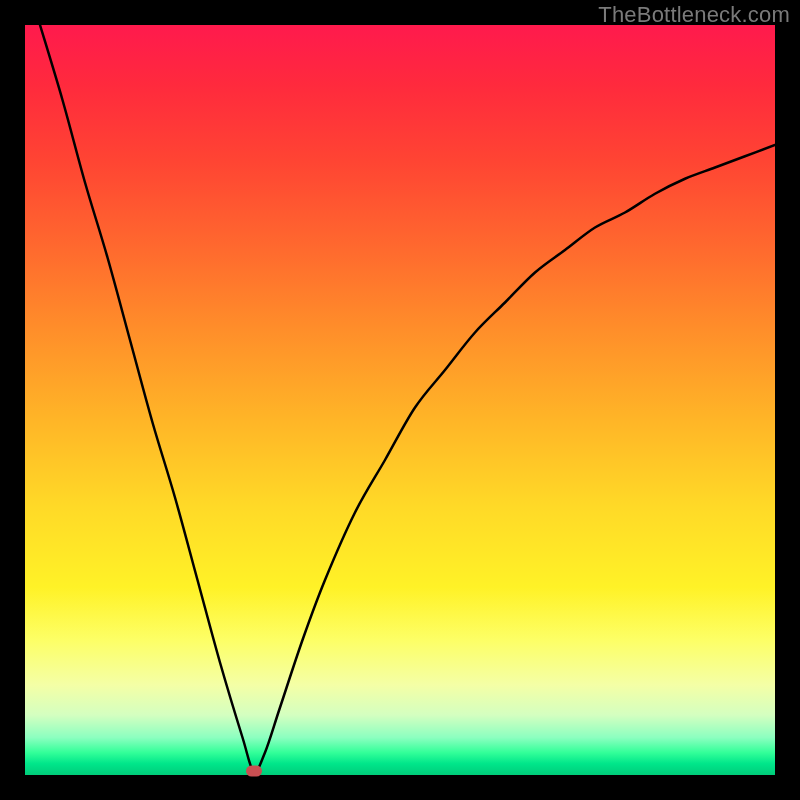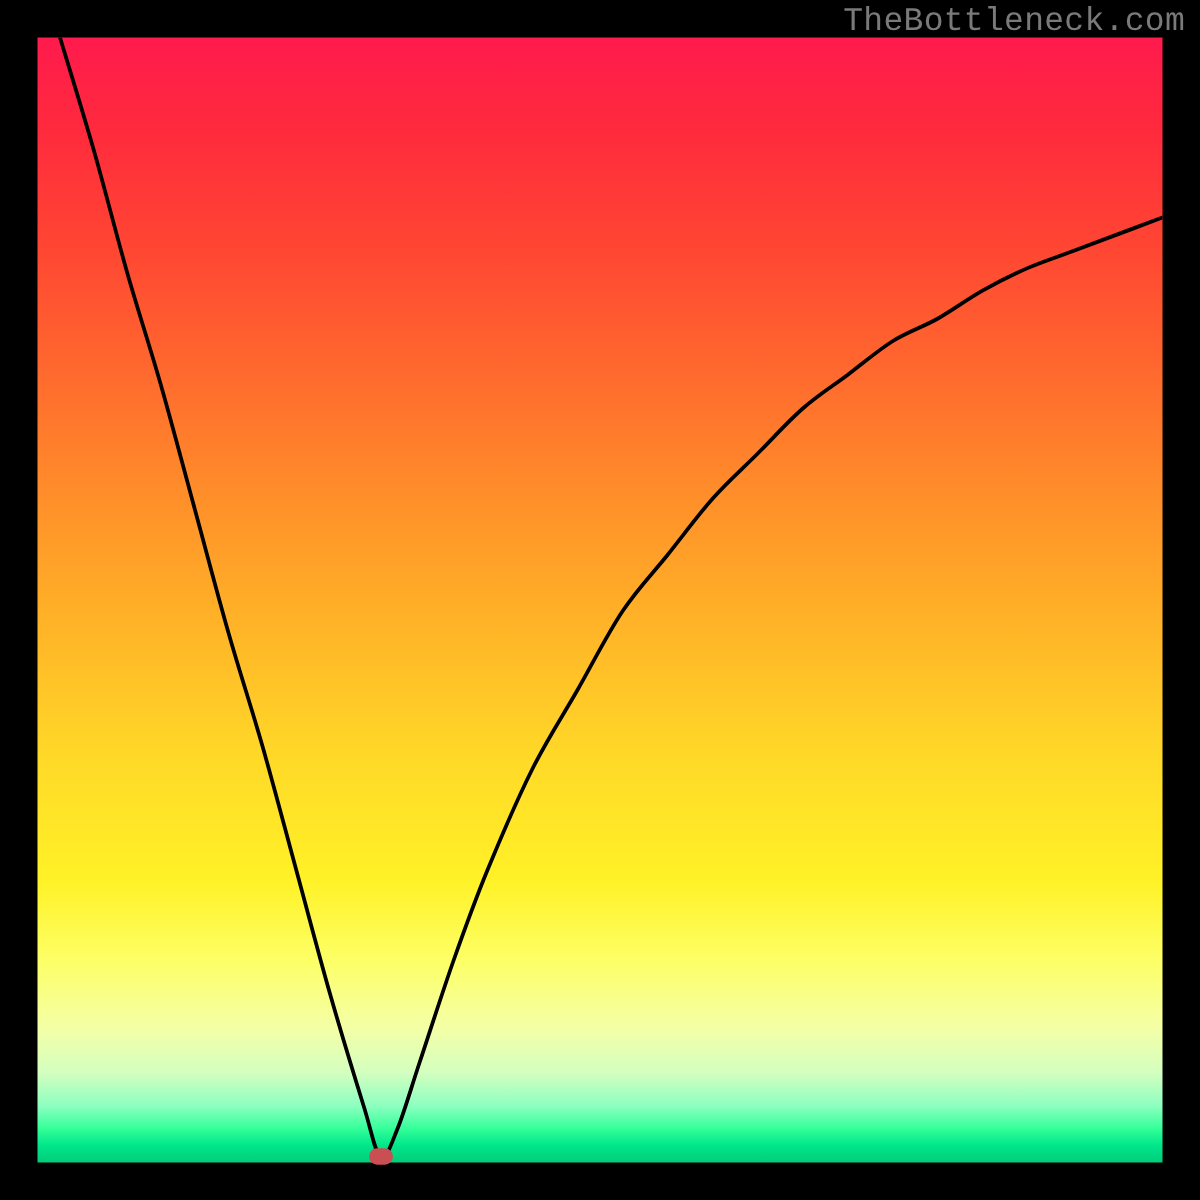--- a/index.html
+++ b/index.html
@@ -44,21 +44,21 @@
     position: absolute;
     left: 0;
     top: 0;
     width: 750px;
     height: 750px;
   }
   .watermark {
     position: absolute;
     top: 2px;
     right: 10px;
-    font-family: Liberation Mono, monospace;
+    font-family: Liberation Sans, sans-serif;
     font-size: 22px;
     font-weight: 500;
     color: #7a7a7a;
     letter-spacing: 0.2px;
     user-select: none;
   }
   .marker {
     position: absolute;
     width: 16px;
     height: 11px;

